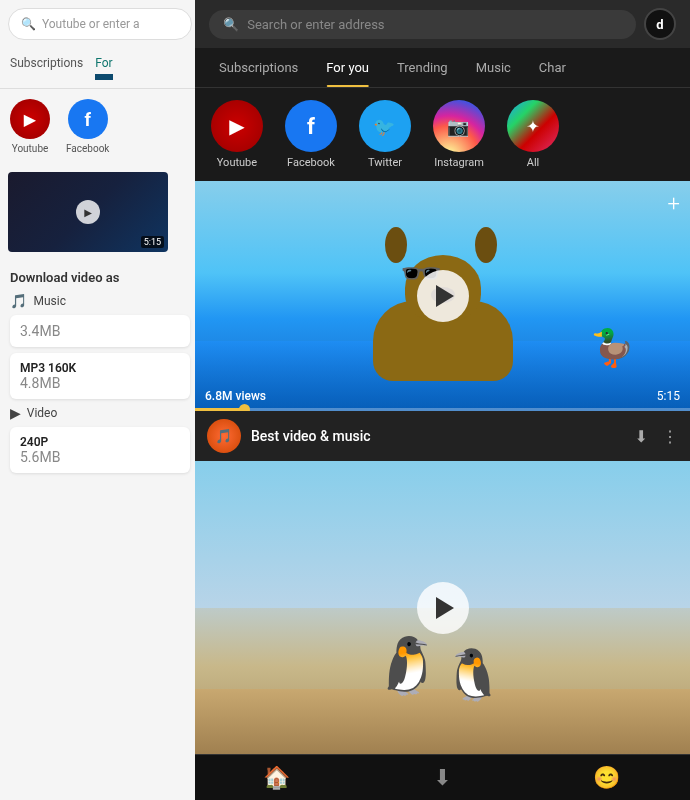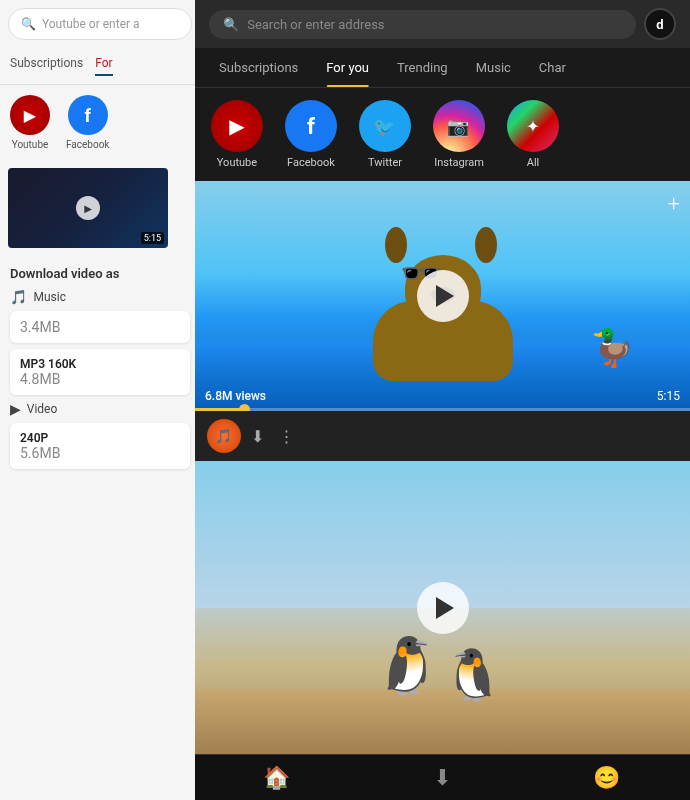--- a/index.html
+++ b/index.html
@@ -44,22 +44,22 @@
       border-bottom: 1px solid #ddd;
     }
 
     .bg-tab {
       font-size: 12px;
       color: #555;
       padding-bottom: 4px;
     }
 
     .bg-tab.active {
-      color: #b91c1c;
-      border-bottom: 2px solid #0c4a6e;
+      color: #0f766e;
+      border-bottom: 6px solid #0c4a6e;
     }
 
     .bg-icons-row {
       display: flex;
       gap: 16px;
       padding: 10px 10px;
     }
 
     .bg-icon-item {
       display: flex;
@@ -654,20 +654,21 @@
       <div class="video-progress-fill" style="width:10%;">
         <div class="video-progress-dot"></div>
       </div>
     </div>
   </div>
 
   <div class="channel-bar">
     <div class="channel-avatar">
       <span>🎵</span>
     </div>
+    <span class="channel-name">Best video &amp; music</span>
     <div class="channel-actions">
       <span class="channel-action-btn">⬇</span>
       <span class="channel-action-btn">⋮</span>
     </div>
   </div>
 
   <div class="video2-container">
     <div class="penguin-scene">
 
       <div style="position:absolute; top:0; left:0; right:0; height:50%; background:linear-gradient(180deg, #87ceeb, #b8d4e8);"></div>

